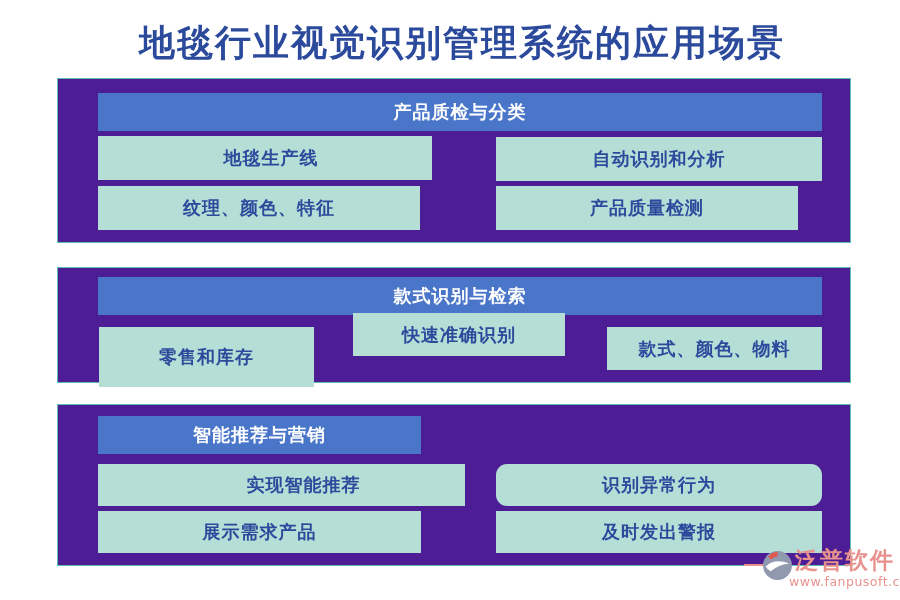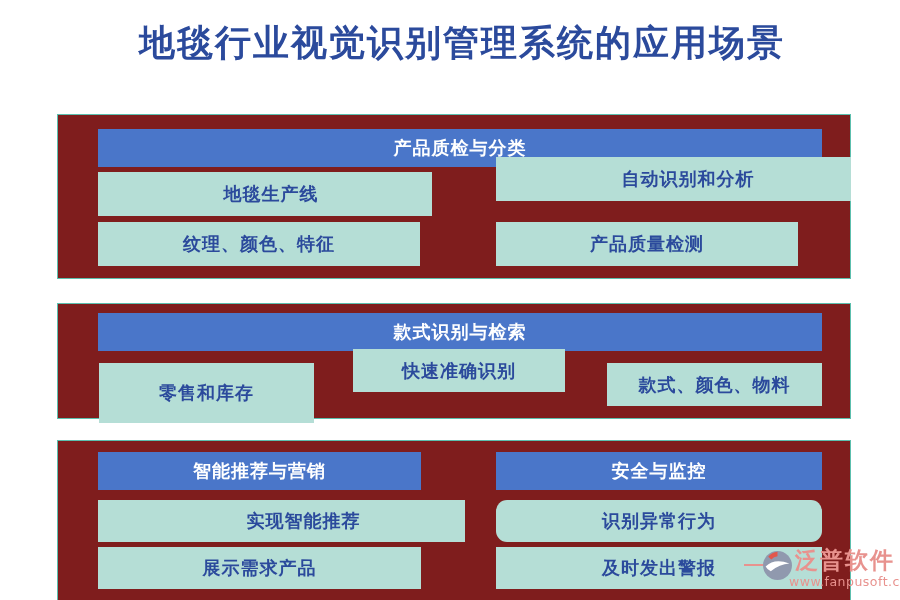--- a/index.html
+++ b/index.html
@@ -14,39 +14,38 @@
   html,body{margin:0;padding:0;background:#ffffff;}
   .canvas{
     position:relative;width:900px;height:600px;background:#ffffff;overflow:hidden;
     font-family:"DejaVu Sans",sans-serif;
   }
   .page-title{
     position:absolute;top:19px;left:12px;width:100%;text-align:center;
     font-size:36px;font-weight:bold;color:var(--title-text);letter-spacing:2px;
   }
   .sec{
-    position:absolute;background:#7f1d1d;border:1px solid var(--section-border);
+    position:absolute;background:#4c1d95;border:1px solid var(--section-border);
     box-sizing:border-box;
-    margin-top:36px;
   }
   .hdr{
     position:absolute;background:var(--header-bg);color:var(--header-text);
     font-size:18px;font-weight:bold;display:flex;align-items:center;justify-content:center;
     letter-spacing:1px;
   }
   .item{
     position:absolute;background:var(--item-bg);color:var(--item-text);
     font-size:18px;font-weight:bold;display:flex;align-items:center;justify-content:center;
     letter-spacing:1px;
   }
   
   .sec1{left:57px;top:78px;width:794px;height:165px;}
   .sec1 .hdr{left:40px;top:14px;width:724px;height:38px;}
   .sec1 .i11{left:40px;top:57px;width:322px;height:44px;padding-left:12px;}
-  .sec1 .i12{left:438px;top:42px;width:326px;height:44px;padding-left:29px;}
+  .sec1 .i12{left:438px;top:58px;width:326px;height:44px;}
   .sec1 .i21{left:40px;top:107px;width:322px;height:44px;}
   .sec1 .i22{left:438px;top:107px;width:302px;height:44px;}
   
   .watermark{
     position:absolute;left:196px;top:60px;opacity:.5;pointer-events:none;line-height:1;
   }
   .wm-row{display:flex;align-items:center;}
   .wm-icon{
     display:inline-block;width:22px;height:22px;border-radius:50%;
     background:#b4bccb;opacity:.55;margin-right:4px;
@@ -99,21 +98,20 @@
 
   <div class="sec sec2">
     <div class="hdr">款式识别与检索</div>
     <div class="item i1">零售和库存</div>
     <div class="item i2">快速准确识别</div>
     <div class="item i3">款式、颜色、物料</div>
   </div>
 
   <div class="sec sec3">
     <div class="hdr hL">智能推荐与营销</div>
-    <div class="hdr hR">安全与监控</div>
     <div class="item iL1">实现智能推荐</div>
     <div class="item iL2">展示需求产品</div>
     <div class="item iR1">识别异常行为</div>
     <div class="item iR2">及时发出警报</div>
   </div>
 
   <div class="logo-line"></div>
   <div class="logo">
     <svg class="logo-icon" viewBox="0 0 30 30">
       <circle cx="15" cy="15" r="14" fill="#9099ae"></circle>

